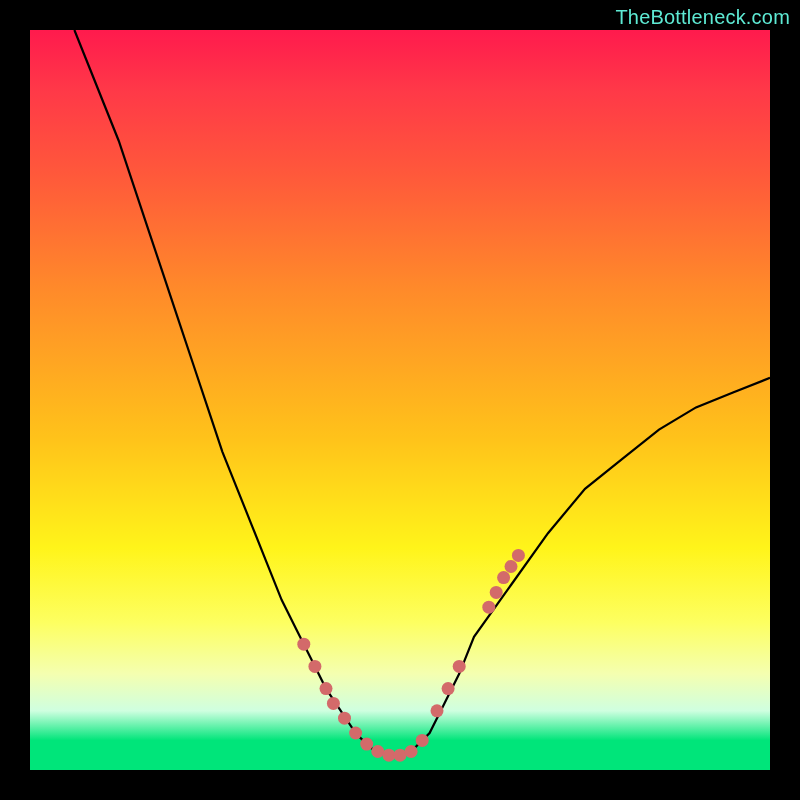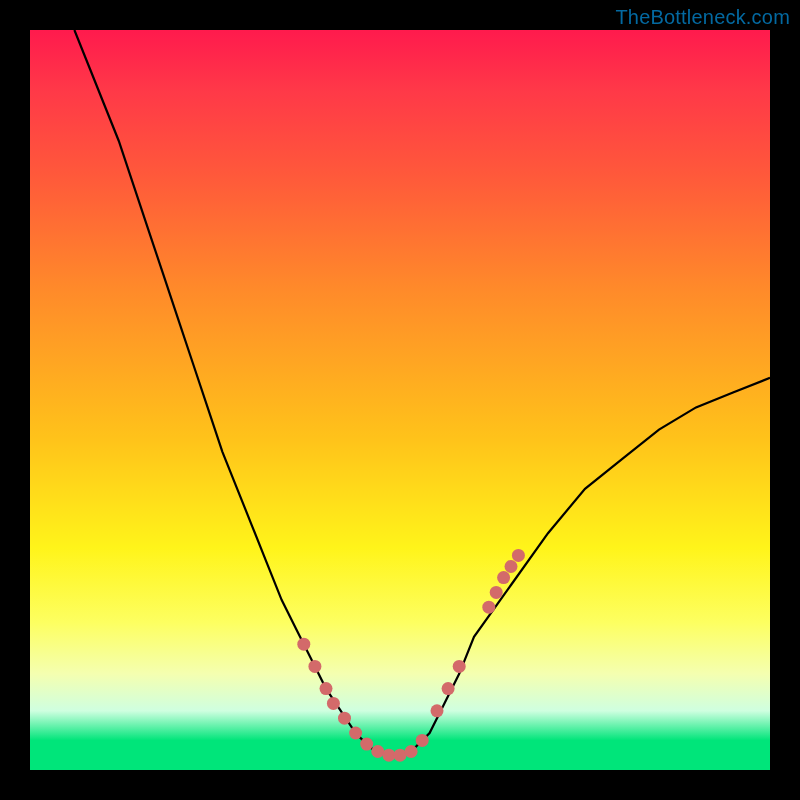--- a/index.html
+++ b/index.html
@@ -35,21 +35,21 @@
       #fdff60 80%,
       #f4ffb0 87%,
       #cfffe0 92%,
       #00e57a 96%,
       #00e57a 100%);
   }
   .watermark {
     position: absolute;
     top: 6px;
     right: 10px;
-    color: #0369a1;
+    color: #5eead4;
     font-size: 20px;
     letter-spacing: 0.2px;
   }
   svg.curve {
     position: absolute;
     top: 30px;
     left: 30px;
     width: 740px;
     height: 740px;
   }

